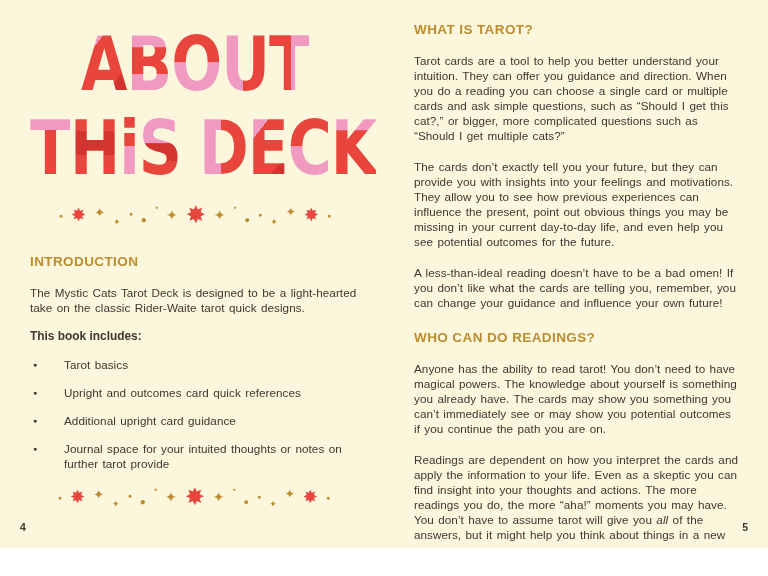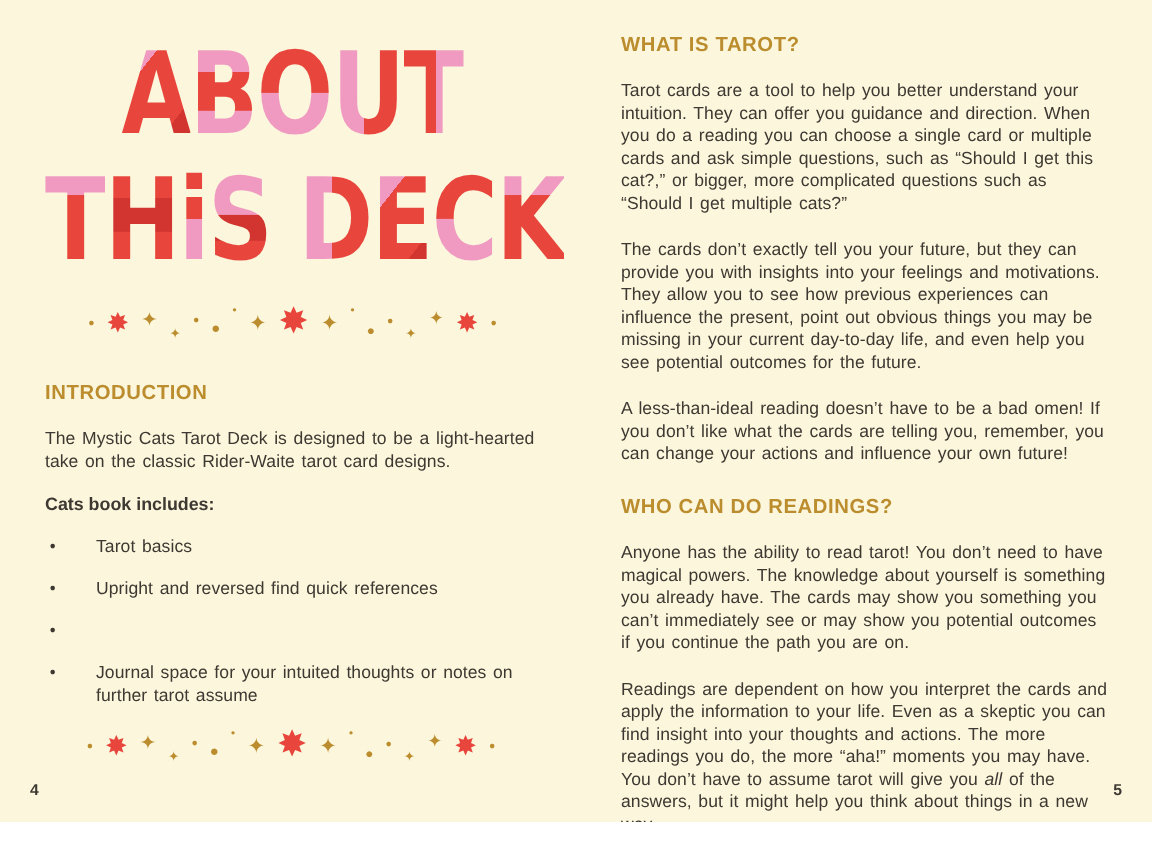--- a/index.html
+++ b/index.html
@@ -85,40 +85,41 @@
         <span class="orn" style="font-size: 7px; color: rgb(188, 141, 46); transform: translateY(-1px);">●</span>
         <span class="orn" style="font-size: 9px; color: rgb(188, 141, 46); transform: translateY(7px);">✦</span>
         <span class="orn" style="font-size: 12px; color: rgb(188, 141, 46); transform: translateY(-3px);">✦</span>
         <span class="orn" style="font-size: 18px; color: rgb(232, 70, 60); transform: translateY(0px);">✸</span>
         <span class="orn" style="font-size: 7px; color: rgb(188, 141, 46); transform: translateY(0px);">●</span>
       </div>
 
     <div class="gold-heading intro-heading">INTRODUCTION</div>
 
     <div>
-        <p class="body-p"><span>The Mystic Cats Tarot Deck is designed to be a light-hearted take on the classic Rider-Waite tarot card designs.</span></p>
+        <p class="body-p"><span>The Mystic Cats Tarot Deck is designed to be a light-hearted take on the classic Rider-Waite tarot quick designs.</span></p>
       </div>
 
-    <div class="list-title">Cats book includes:</div>
+    <div class="list-title">This book includes:</div>
 
     <div>
         <div class="bullet-item">
           <span class="bullet-marker">●</span>
           <span class="bullet-text">Tarot basics</span>
         </div>
         <div class="bullet-item">
           <span class="bullet-marker">●</span>
-          <span class="bullet-text">Upright and reversed find quick references</span>
+          <span class="bullet-text">Upright and outcomes card quick references</span>
         </div>
         <div class="bullet-item">
           <span class="bullet-marker">●</span>
+          <span class="bullet-text">Additional upright card guidance</span>
         </div>
         <div class="bullet-item">
           <span class="bullet-marker">●</span>
-          <span class="bullet-text">Journal space for your intuited thoughts or notes on further tarot assume</span>
+          <span class="bullet-text">Journal space for your intuited thoughts or notes on further tarot provide</span>
         </div>
       </div>
 
     <div class="ornament-row bottom-ornaments">
         <span class="orn" style="font-size: 7px; color: rgb(188, 141, 46); transform: translateY(0px);">●</span>
         <span class="orn" style="font-size: 18px; color: rgb(232, 70, 60); transform: translateY(0px);">✸</span>
         <span class="orn" style="font-size: 13px; color: rgb(188, 141, 46); transform: translateY(-3px);">✦</span>
         <span class="orn" style="font-size: 9px; color: rgb(188, 141, 46); transform: translateY(7px);">✦</span>
         <span class="orn" style="font-size: 7px; color: rgb(188, 141, 46); transform: translateY(-2px);">●</span>
         <span class="orn" style="font-size: 10px; color: rgb(188, 141, 46); transform: translateY(5px);">●</span>
@@ -138,21 +139,21 @@
     <div class="page-number pn-left">4</div>
   </div>
 
   <div class="page page-right">
 
     <div class="gold-heading">WHAT IS TAROT?</div>
 
     <div>
         <p class="body-p"><span>Tarot cards are a tool to help you better understand your intuition. They can offer you guidance and direction. When you do a reading you can choose a single card or multiple cards and ask simple questions, such as “Should I get this cat?,” or bigger, more complicated questions such as “Should I get multiple cats?”</span></p>
         <p class="body-p"><span>The cards don’t exactly tell you your future, but they can provide you with insights into your feelings and motivations. They allow you to see how previous experiences can influence the present, point out obvious things you may be missing in your current day-to-day life, and even help you see potential outcomes for the future.</span></p>
-        <p class="body-p"><span>A less-than-ideal reading doesn’t have to be a bad omen! If you don’t like what the cards are telling you, remember, you can change your actions and influence your own future!</span></p>
+        <p class="body-p"><span>A less-than-ideal reading doesn’t have to be a bad omen! If you don’t like what the cards are telling you, remember, you can change your guidance and influence your own future!</span></p>
       </div>
 
     <div class="gold-heading who-heading">WHO CAN DO READINGS?</div>
 
     <div>
         <p class="body-p"><span>Anyone has the ability to read tarot! You don’t need to have magical powers. The knowledge about yourself is something you already have. The cards may show you something you can’t immediately see or may show you potential outcomes if you continue the path you are on.</span></p>
         <p class="body-p"><span>Readings are dependent on how you interpret the cards and apply the information to your life. Even as a skeptic you can find insight into your thoughts and actions. The more readings you do, the more “aha!” moments you may have. You don’t have to assume tarot will give you </span><em>all</em><span> of the answers, but it might help you think about things in a new way.</span></p>
       </div>
 
     <div class="page-number pn-right">5</div>

